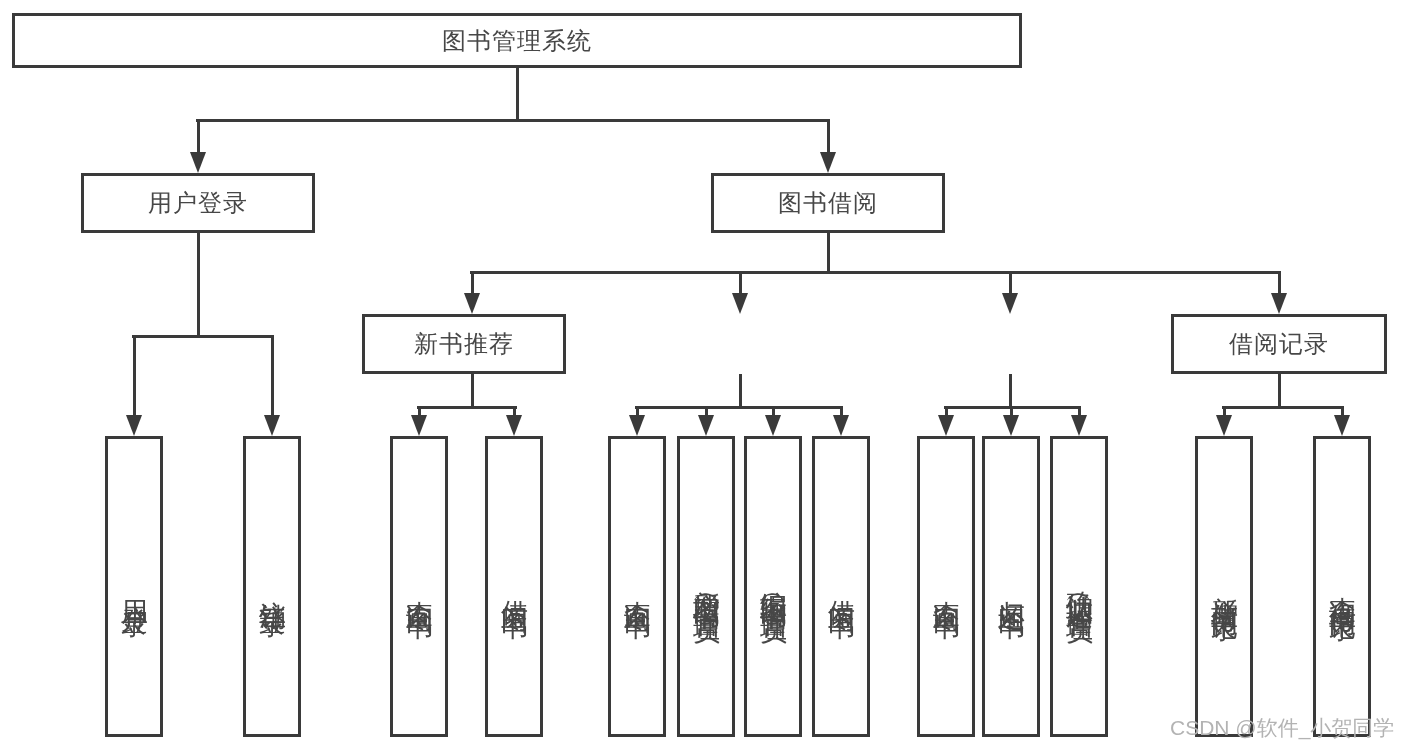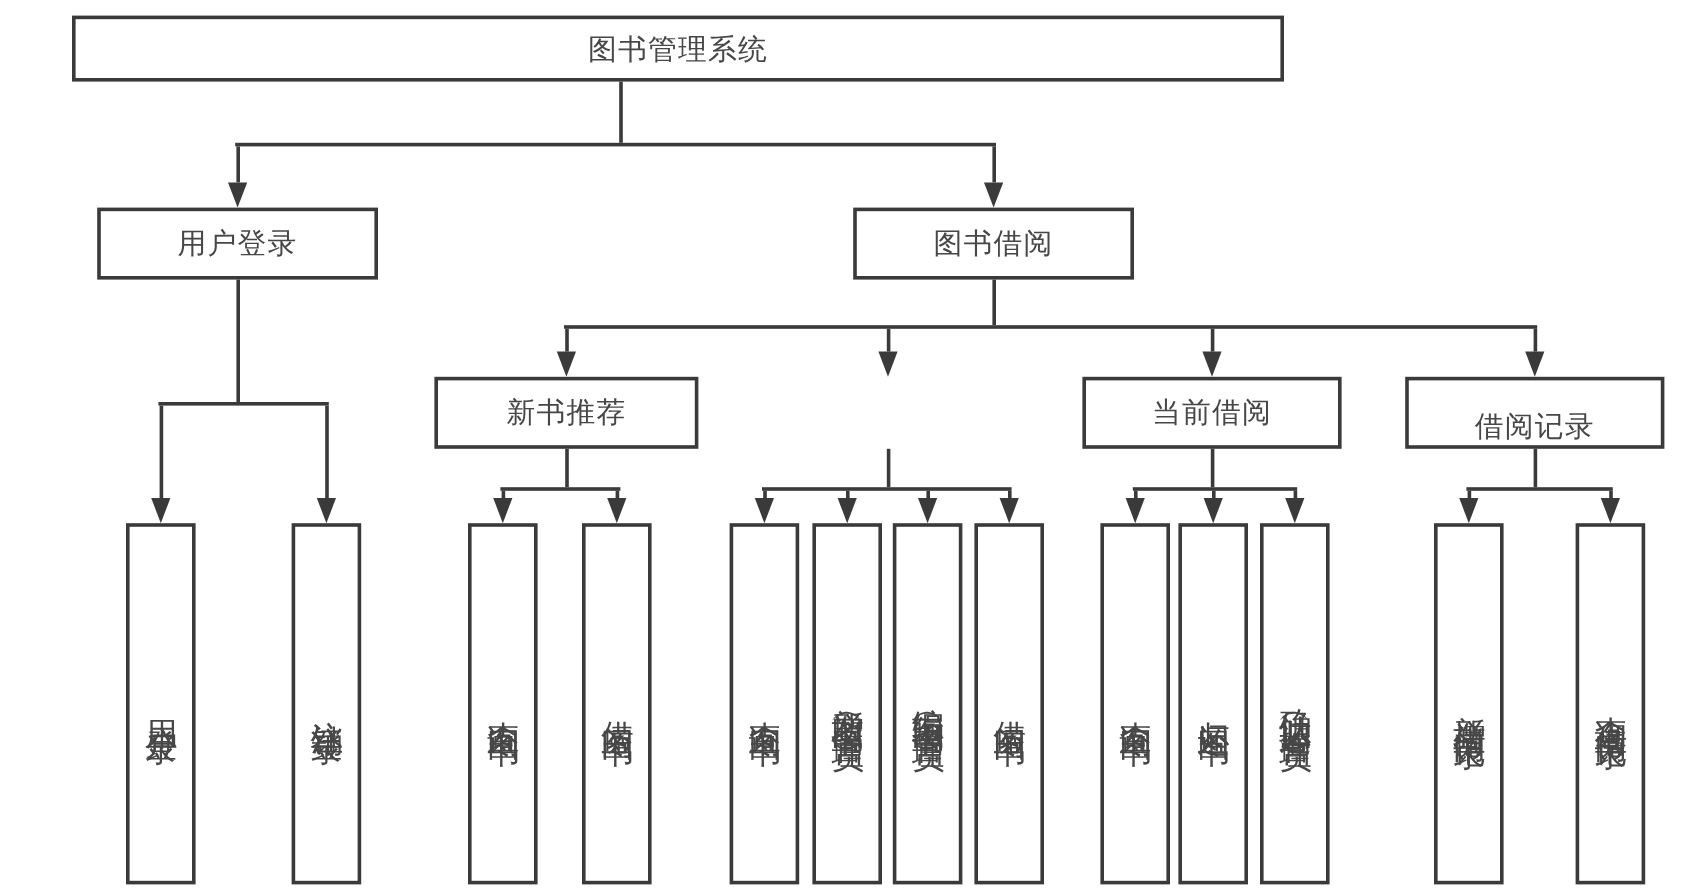--- a/index.html
+++ b/index.html
@@ -36,21 +36,21 @@
   .watermark{
     position:absolute;left:1170px;top:714px;
     font-size:21px;color:var(--watermark);white-space:nowrap;z-index:5;
   }
 </style>
 </head>
 <body>
 
 <div class="stage">
 
-  <div class="box h" style="left:12px;top:13px;width:1010px;height:55px;margin-left:48px;">
+  <div class="box h" style="left:12px;top:13px;width:1010px;height:55px;">
     <span>图书管理系统</span>
   </div>
 
   <div class="line" style="left:516px;top:68px;width:3px;height:51px;"></div>
   <div class="line" style="left:196px;top:119px;width:634px;height:3px;"></div>
   <div class="line" style="left:197px;top:122px;width:3px;height:30px;"></div>
   <div class="line" style="left:827px;top:122px;width:3px;height:30px;"></div>
   <div class="arrow" style="left:190px;top:152px;"></div>
   <div class="arrow" style="left:820px;top:152px;"></div>
 
@@ -72,27 +72,24 @@
   <div class="line" style="left:470px;top:271px;width:811px;height:3px;"></div>
   <div class="line" style="left:471px;top:274px;width:3px;height:19px;"></div>
   <div class="line" style="left:739px;top:274px;width:3px;height:19px;"></div>
   <div class="line" style="left:1009px;top:274px;width:3px;height:19px;"></div>
   <div class="line" style="left:1278px;top:274px;width:3px;height:19px;"></div>
   <div class="arrow" style="left:464px;top:293px;"></div>
   <div class="arrow" style="left:732px;top:293px;"></div>
   <div class="arrow" style="left:1002px;top:293px;"></div>
   <div class="arrow" style="left:1271px;top:293px;"></div>
 
-  <div class="box h" style="left:362px;top:314px;width:220px;height:60px;">
+  <div class="box h" style="left:362px;top:314px;width:204px;height:60px;">
     <span>新书推荐</span>
   </div>
-  <div class="box h" style="left:902px;top:314px;width:216px;height:60px;">
-    <span>当前借阅</span>
-  </div>
-  <div class="box h" style="left:1171px;top:314px;width:216px;height:60px;align-items:flex-end;">
+  <div class="box h" style="left:1171px;top:314px;width:216px;height:60px;">
     <span>借阅记录</span>
   </div>
 
   <div class="line" style="left:471px;top:374px;width:3px;height:32px;"></div>
   <div class="line" style="left:417px;top:406px;width:100px;height:3px;"></div>
   <div class="line" style="left:418px;top:409px;width:3px;height:6px;"></div>
   <div class="line" style="left:513px;top:409px;width:3px;height:6px;"></div>
   <div class="arrow" style="left:411px;top:415px;"></div>
   <div class="arrow" style="left:506px;top:415px;"></div>
 
@@ -160,14 +157,15 @@
     <span>确认归还（管理员）</span>
   </div>
 
   <div class="box v" style="left:1195px;">
     <span>新增借阅记录</span>
   </div>
   <div class="box v" style="left:1313px;">
     <span>查询借阅记录</span>
   </div>
 
+  <div class="watermark">CSDN @软件_小贺同学</div>
 
 </div>
 
 </body></html>

